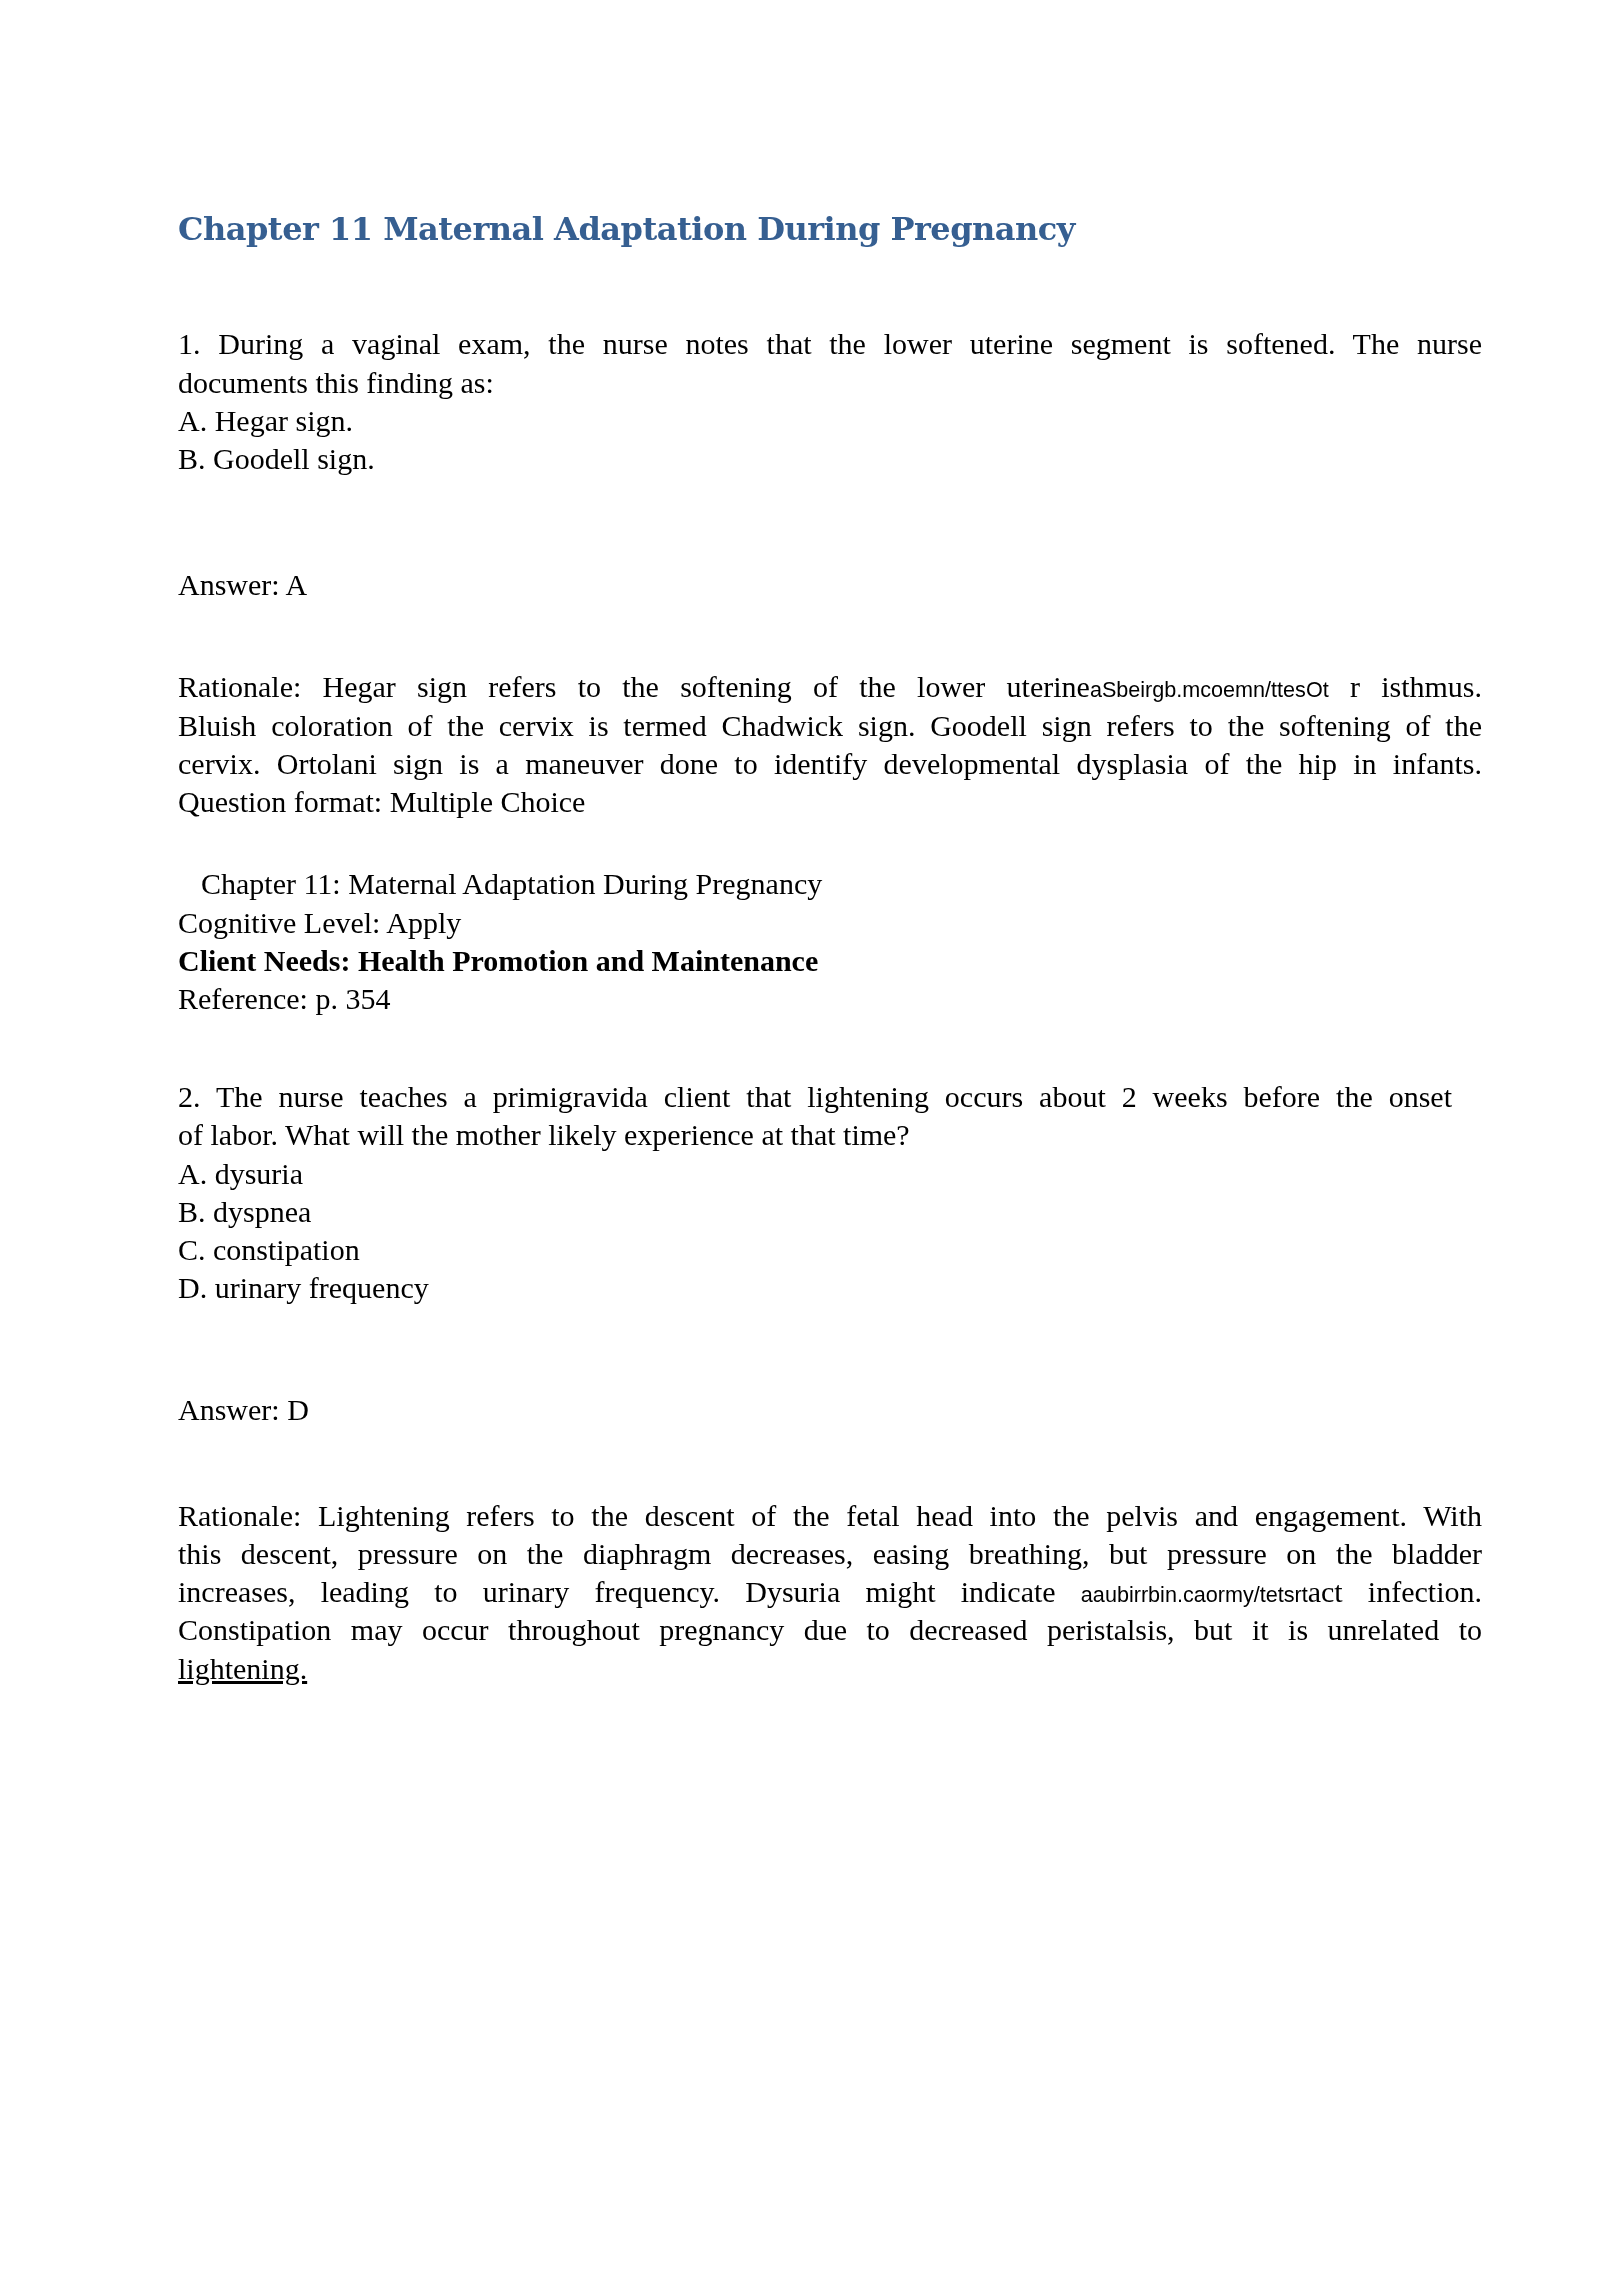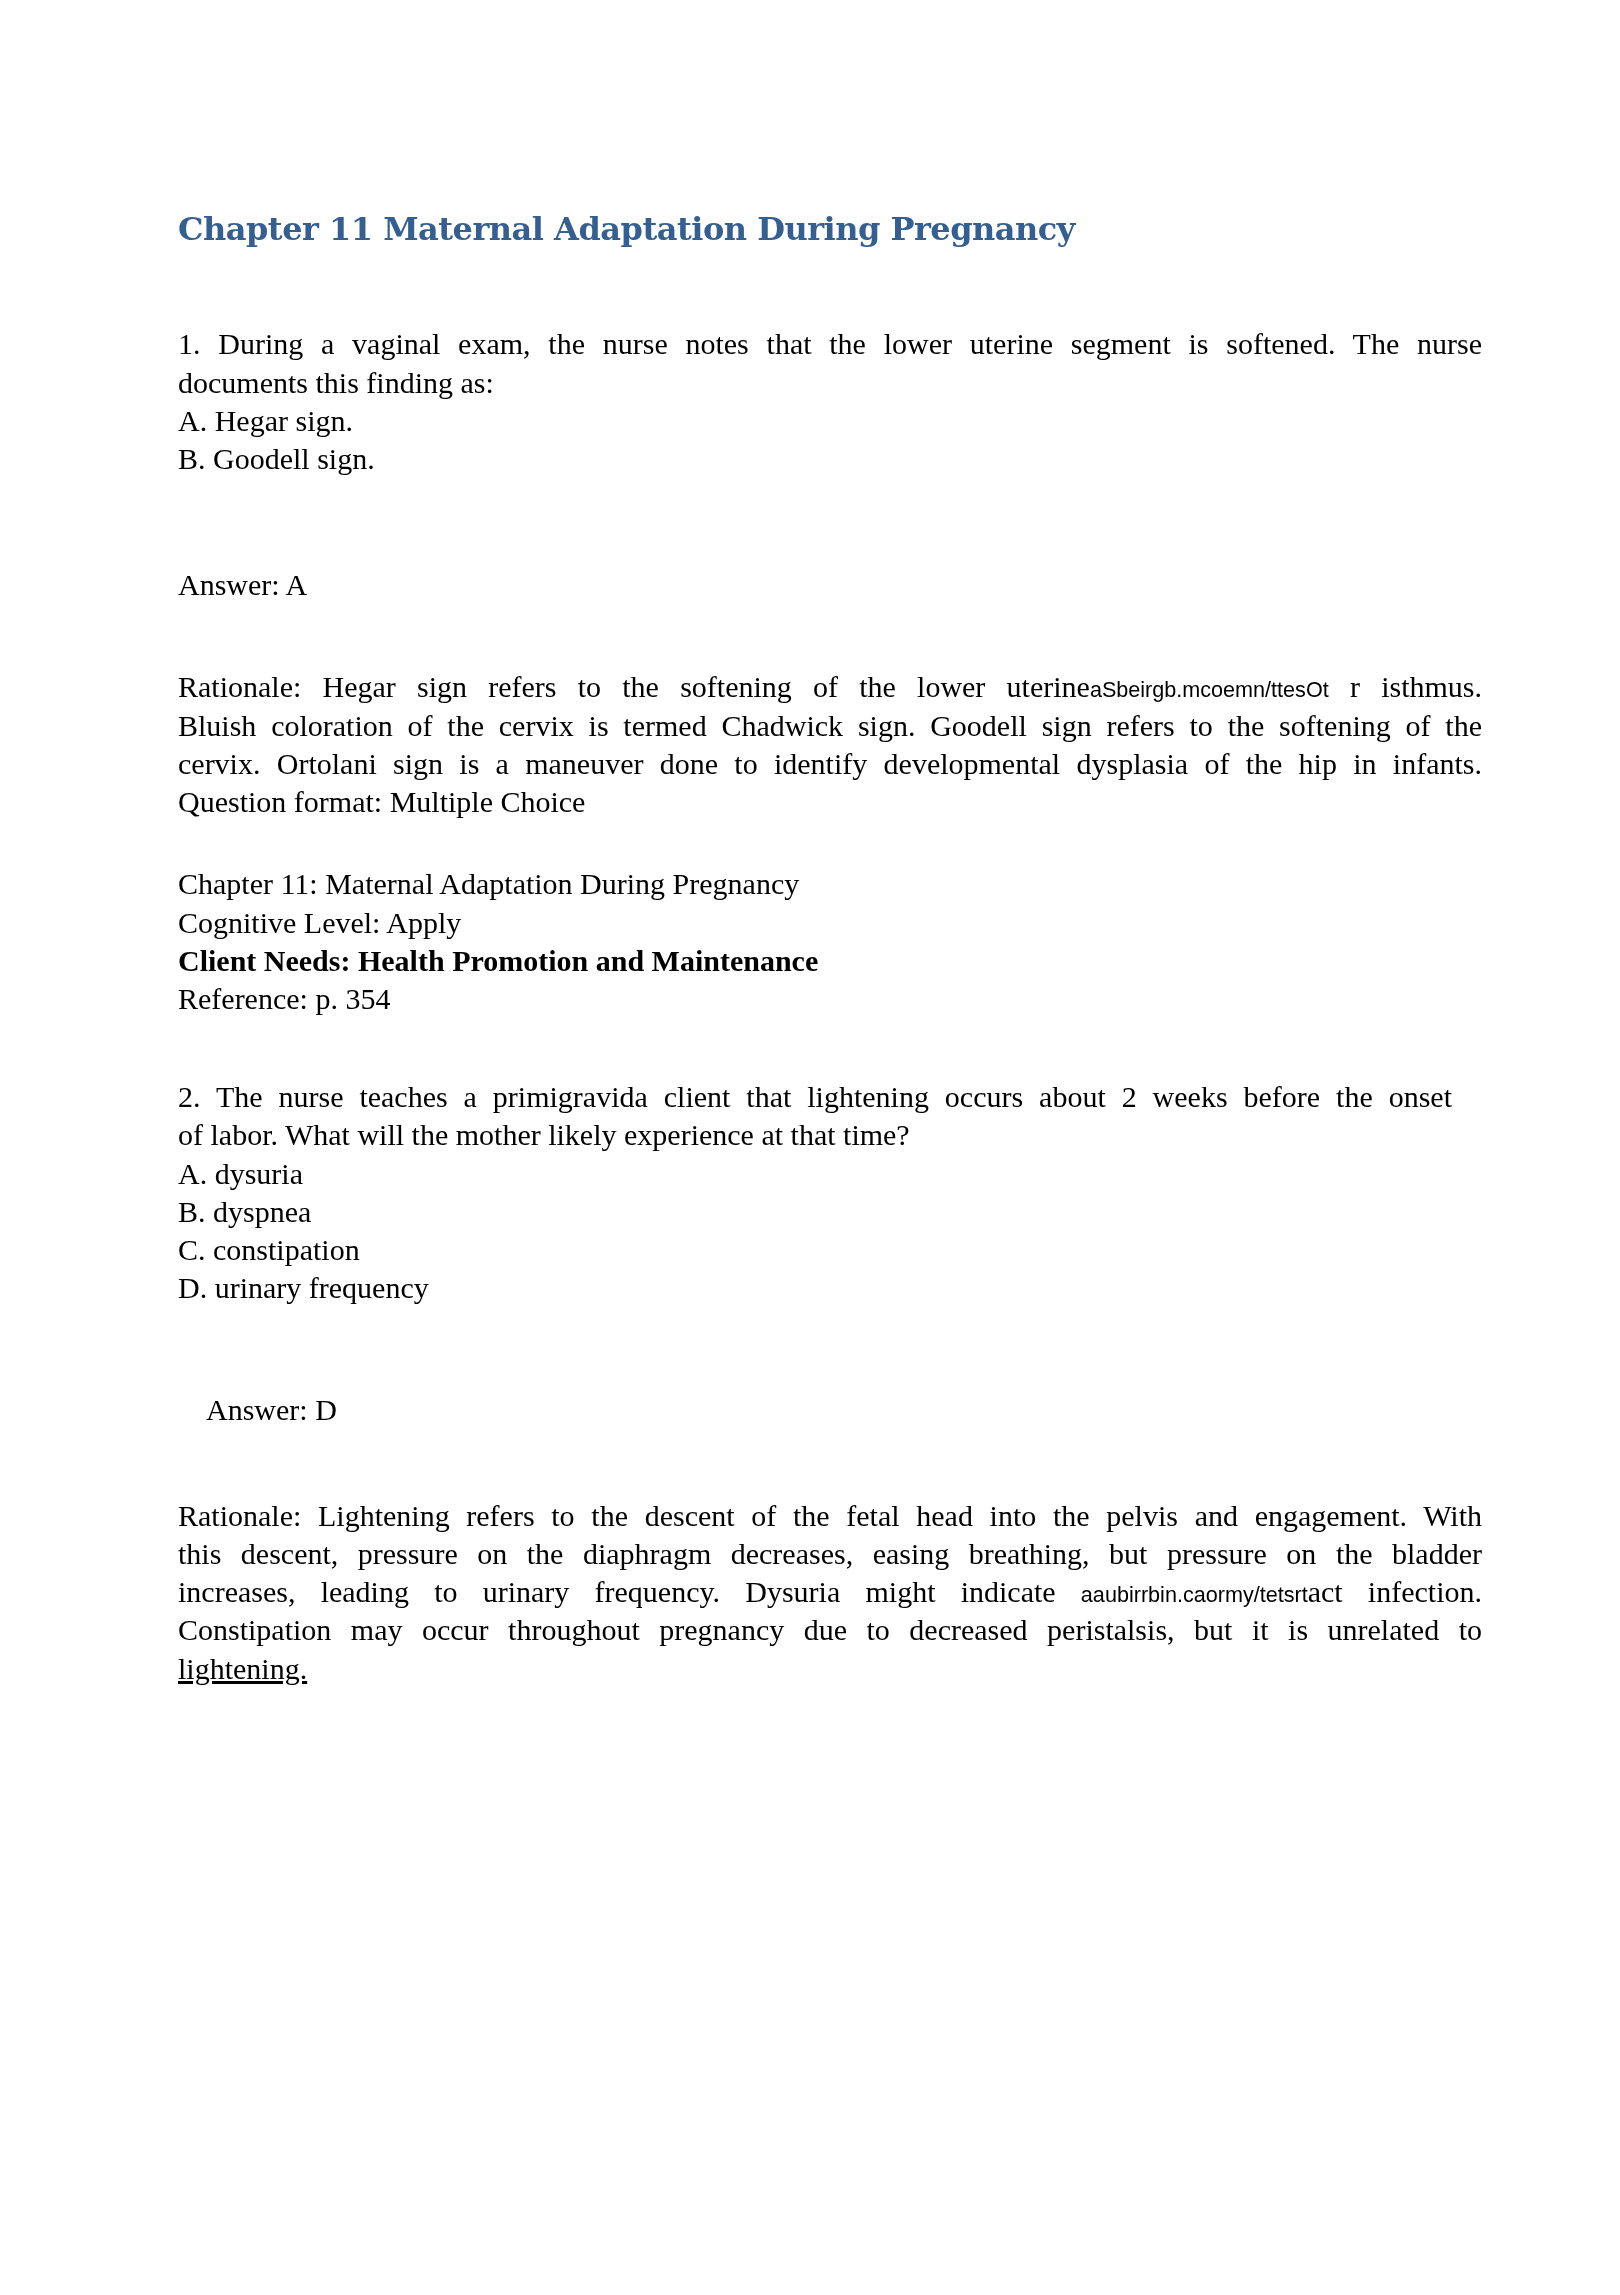--- a/index.html
+++ b/index.html
@@ -33,33 +33,33 @@
 
   <div class="line" style="top:566px;">Answer: A</div>
 
   <div class="line just" style="top:668px;">
     <span>Rationale: Hegar sign refers to the softening of the lower uterine</span><span class="wm">aSbeirgb.mcoemn/ttesOt</span> <span>r isthmus.</span>
   </div>
   <div class="line just" style="top:707px;">Bluish coloration of the cervix is termed Chadwick sign. Goodell sign refers to the softening of the</div>
   <div class="line just" style="top:745px;">cervix. Ortolani sign is a maneuver done to identify developmental dysplasia of the hip in infants.</div>
   <div class="line" style="top:783px;">Question format: Multiple Choice</div>
 
-  <div class="line" style="top:865px;">Chapter 11: Maternal Adaptation During Pregnancy</div>
+  <div class="line" style="top:865px;margin-left:23px;">Chapter 11: Maternal Adaptation During Pregnancy</div>
   <div class="line" style="top:904px;">Cognitive Level: Apply</div>
   <div class="line" style="top:942px;font-weight:bold;">Client Needs: Health Promotion and Maintenance</div>
   <div class="line" style="top:980px;">Reference: p. 354</div>
 
   <div class="line just" style="top:1078px; width:1274px;">2. The nurse teaches a primigravida client that lightening occurs about 2 weeks before the onset</div>
   <div class="line" style="top:1116px;">of labor. What will the mother likely experience at that time?</div>
   <div class="line" style="top:1155px;">A. dysuria</div>
   <div class="line" style="top:1193px;">B. dyspnea</div>
   <div class="line" style="top:1231px;">C. constipation</div>
   <div class="line" style="top:1269px;">D. urinary frequency</div>
 
-  <div class="line" style="top:1391px;margin-left:28px;">Answer: D</div>
+  <div class="line" style="top:1391px;">Answer: D</div>
 
   <div class="line just" style="top:1497px;">Rationale: Lightening refers to the descent of the fetal head into the pelvis and engagement. With</div>
   <div class="line just" style="top:1535px;">this descent, pressure on the diaphragm decreases, easing breathing, but pressure on the bladder</div>
   <div class="line just" style="top:1573px;">
     <span>increases, leading to urinary frequency. Dysuria might indicate</span> <span class="wm">aaubirrbin.caormy/tetsrt</span><span>act infection.</span>
   </div>
   <div class="line just" style="top:1611px;">Constipation may occur throughout pregnancy due to decreased peristalsis, but it is unrelated to</div>
   <div class="line" style="top:1650px;text-decoration:underline;">lightening.</div>
 
 </div>

